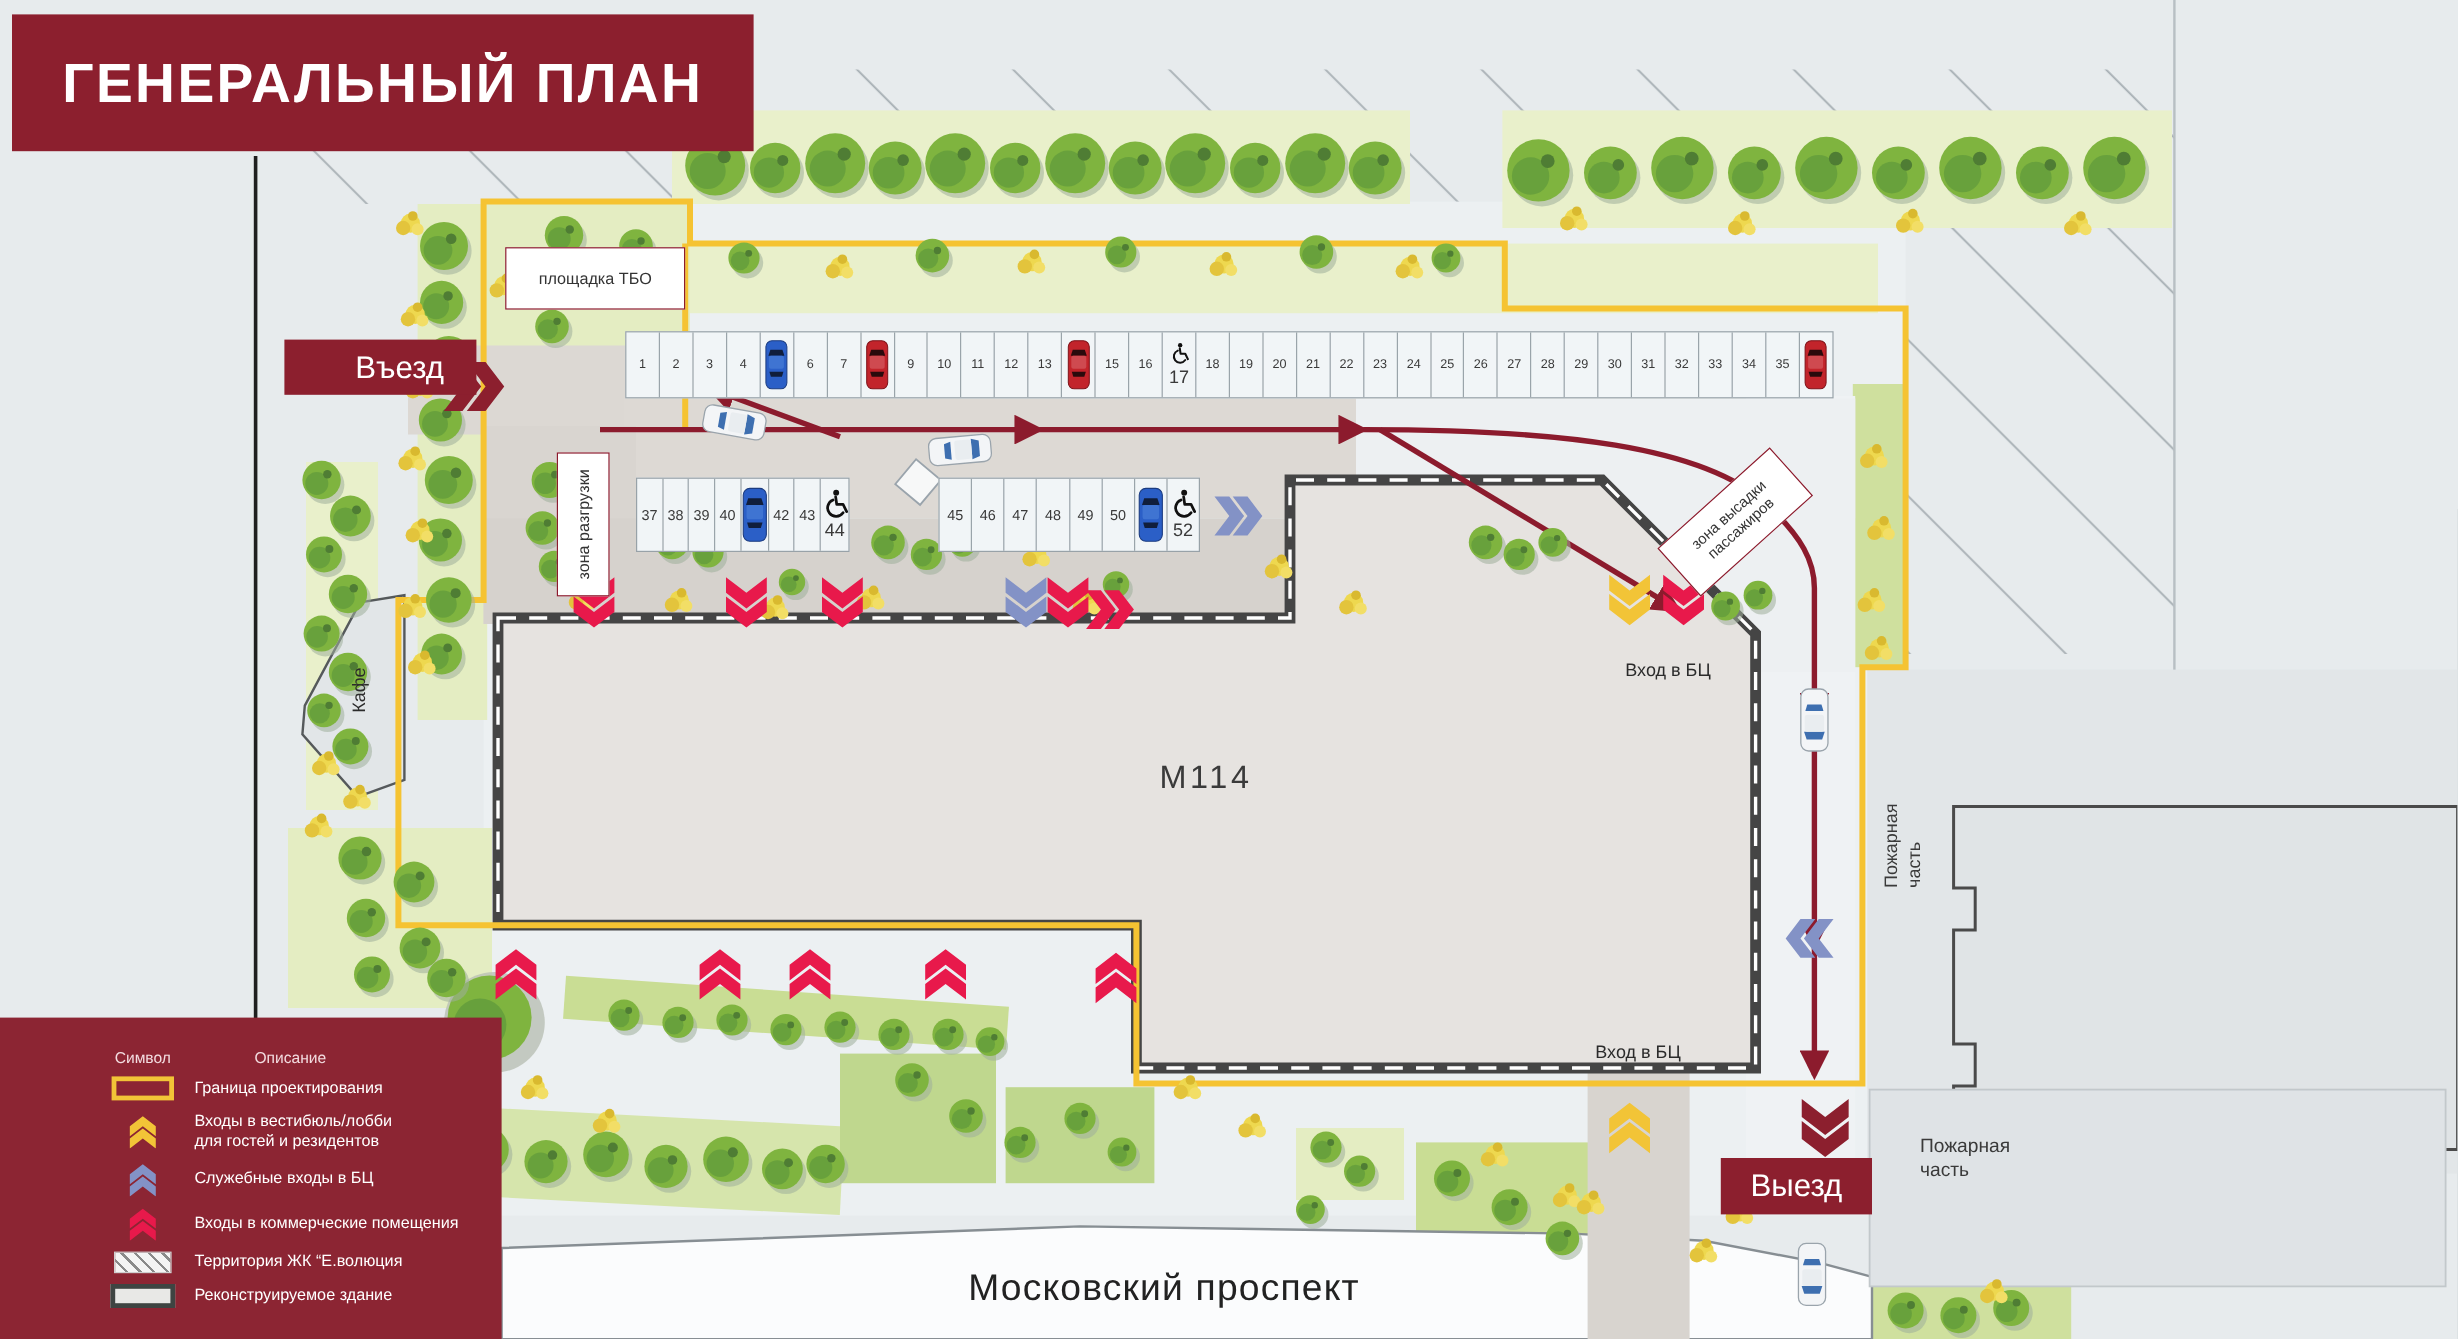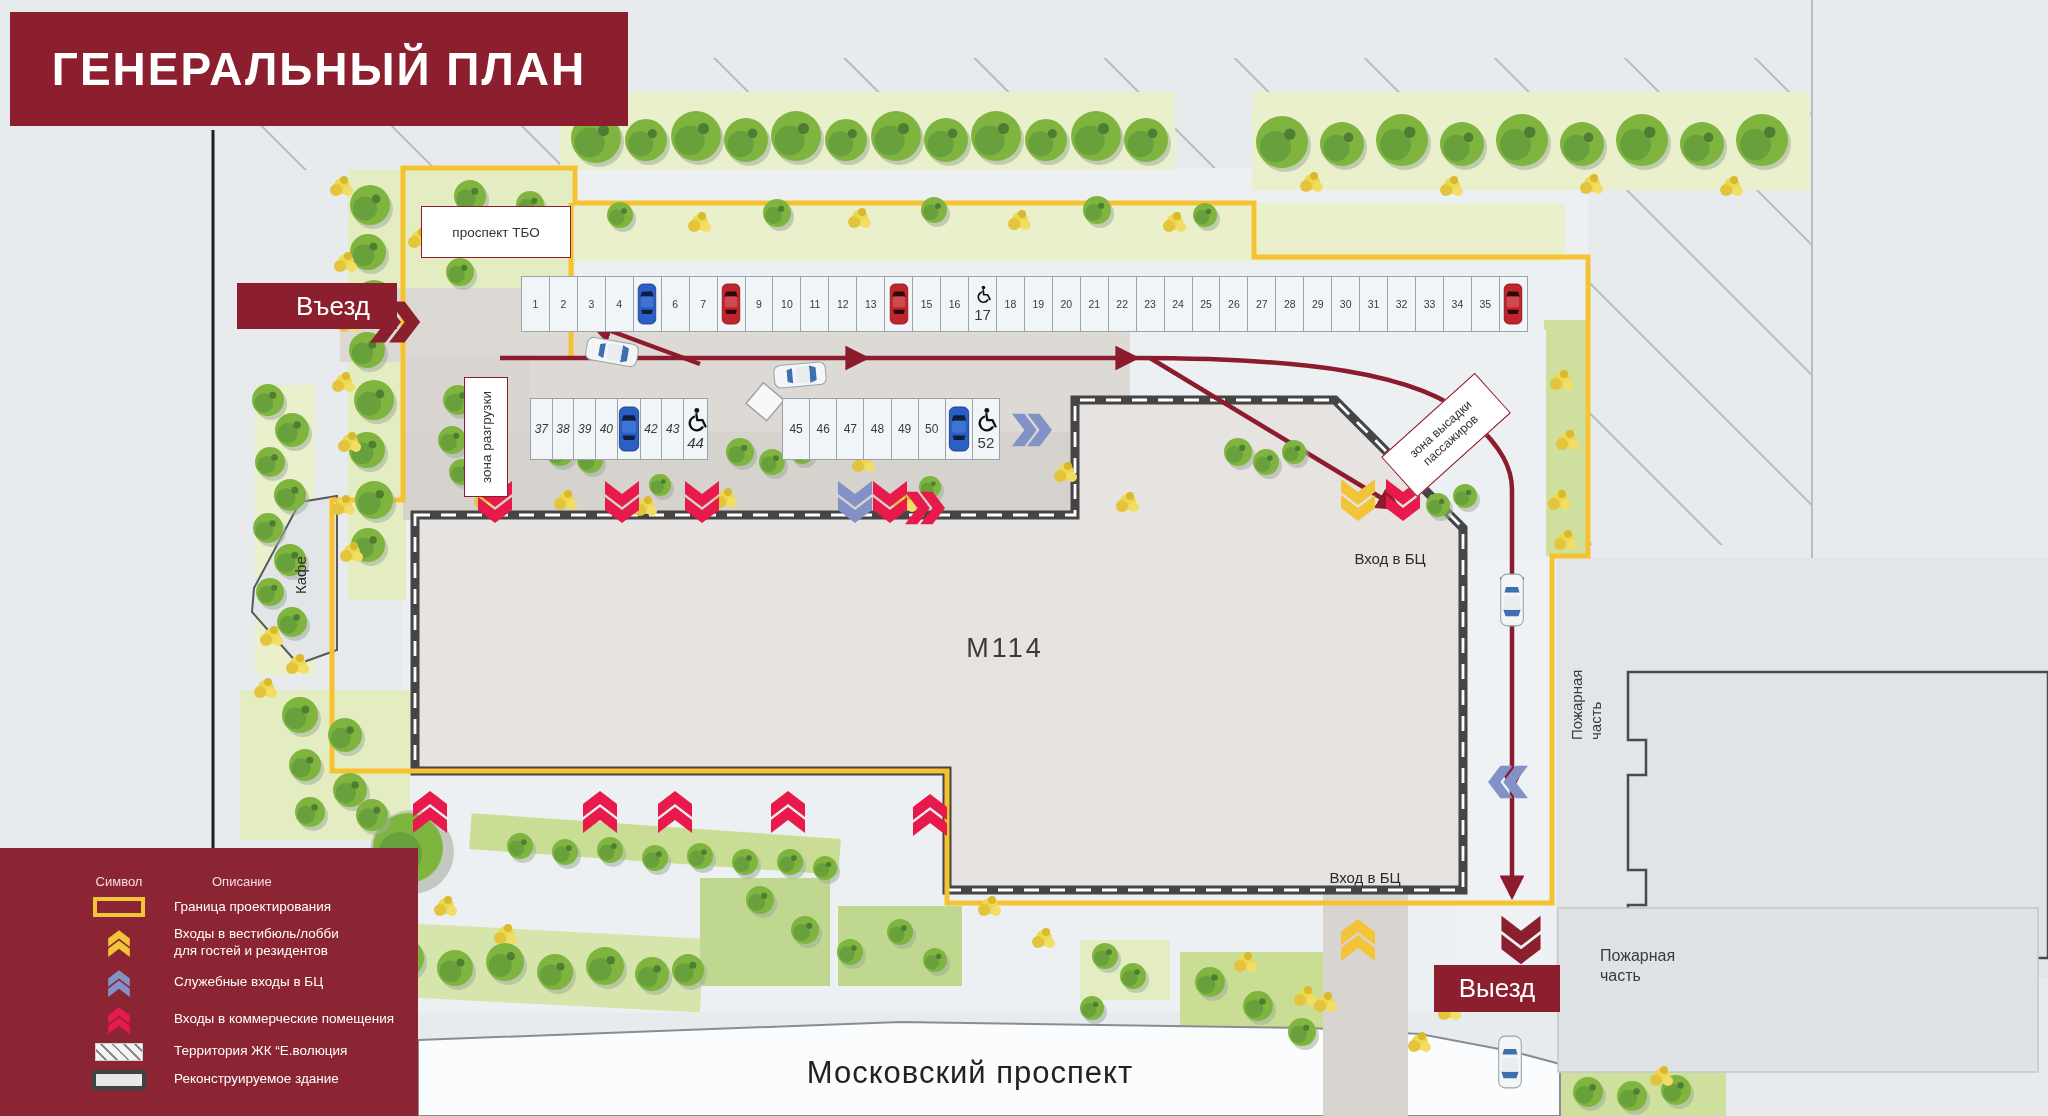--- a/index.html
+++ b/index.html
@@ -15,21 +15,21 @@
   .vtext{writing-mode:vertical-rl;transform:rotate(180deg);text-align:center;}
   .m114{font-size:27px;letter-spacing:3px;color:#3a3a3a;}
   .small-lbl{font-size:15px;color:#2b2b2b;}
   .street-lbl{font-size:31px;color:#222;letter-spacing:1px;}
   .firelbl{font-size:16px;color:#3a3a3a;line-height:1.25;white-space:pre-line;}
   .legend{position:absolute;left:0;top:848px;width:418px;height:268px;background:#8C2533;z-index:9;
           color:#fff;box-sizing:border-box;padding:26px 0 0 88px;}
   .legend-head{display:flex;font-size:13px;color:#F3DCE0;margin-bottom:8px;}
   .legend-head span:first-child{width:62px;text-align:center;}
   .legend-head span:last-child{margin-left:62px;}
-  .lrow{display:flex;align-items:center;margin-bottom:9px;gap:12px;}
+  .lrow{display:flex;align-items:center;margin-bottom:9px;}
   .lsym{width:62px;display:flex;align-items:center;justify-content:center;flex-shrink:0;}
   .ltext{font-size:13.5px;margin-left:12px;white-space:pre-line;line-height:1.25;}
   .sym-boundary{width:44px;height:12px;border:4px solid #F2C437;}
   .sym-hatch{width:46px;height:16px;border:1px solid #cfcfcf;background:
      repeating-linear-gradient(45deg,#f4f4f4 0 6px,#8a8a8a 6px 8px);}
   .sym-building{width:46px;height:12px;border:4px solid #3E4442;background:#E8E8E6;}
   .prow{position:absolute;display:flex;background:#F1F5F7;border:1px solid #98A2A8;z-index:3;box-sizing:border-box;}
   .slot{flex:1;border-left:1px solid #9AA4AA;display:flex;flex-direction:column;
         align-items:center;justify-content:center;position:relative;}
   .slot:first-child{border-left:none;}
@@ -793,21 +793,21 @@
   <line x1="213" y1="130" x2="213" y2="1040" stroke="#1F1F1F" stroke-width="3"></line>
 </svg>
 
 <div class="lbl banner center" style="left:10px;top:12px;width:618px;height:114px;">ГЕНЕРАЛЬНЫЙ ПЛАН</div>
 
 
 <div class="lbl redbox center" style="left:237px;top:283px;width:128px;height:46px;padding-left:32px;">Въезд</div>
 
 <div class="lbl redbox center" style="left:1434px;top:965px;width:126px;height:47px;text-align:center;">Выезд</div>
 
-<div class="lbl wbox center" style="left:421px;top:206px;width:148px;height:50px;">проспект ТБО</div>
+<div class="lbl wbox center" style="left:421px;top:206px;width:148px;height:50px;">площадка ТБО</div>
 
 <div class="lbl wbox center vtext" style="left:464px;top:377px;width:42px;height:118px;">зона разгрузки</div>
 
 <div class="lbl wbox center" style="left:1383px;top:408px;width:124px;height:52px;font-size:12.5px;transform:rotate(-42deg);line-height:1.2;">зона высадки пассажиров</div>
 
 <div class="lbl vtext center" style="left:284px;top:533px;width:32px;height:84px;font-size:15px;">Кафе</div>
 
 <div class="lbl m114 center" style="left:930px;top:628px;width:150px;height:40px;">М114</div>
 
 <div class="lbl small-lbl center" style="left:1320px;top:545px;width:140px;height:26px;">Вход в БЦ</div>
@@ -950,21 +950,21 @@
       </div>
       <div class="slot">
         <svg class="car" xmlns="http://www.w3.org/2000/svg" width="20" height="46" viewBox="-12 -26 24 52">
     <rect x="-10.5" y="-24" width="21" height="48" rx="6" fill="#C2242B" stroke="#7E1218" stroke-width="1"></rect>
     <path d="M-8,-9 L8,-9 L6,-15 L-6,-15 Z" fill="#2A0A0C"></path>
     <rect x="-7.5" y="-9" width="15" height="13" rx="2" fill="#CF4A50"></rect>
     <path d="M-7,7 L7,7 L5.5,12 L-5.5,12 Z" fill="#2A0A0C"></path>
         </svg>
       </div>
     </div>
-<div id="row-mid-left" class="prow mid" style="left:530px;top:398px;width:178px;height:62px;font-style:italic;">
+<div id="row-mid-left" class="prow mid" style="left:530px;top:398px;width:178px;height:62px;">
       <div class="slot">
         <span class="num">37</span>
       </div>
       <div class="slot">
         <span class="num">38</span>
       </div>
       <div class="slot">
         <span class="num">39</span>
       </div>
       <div class="slot">

